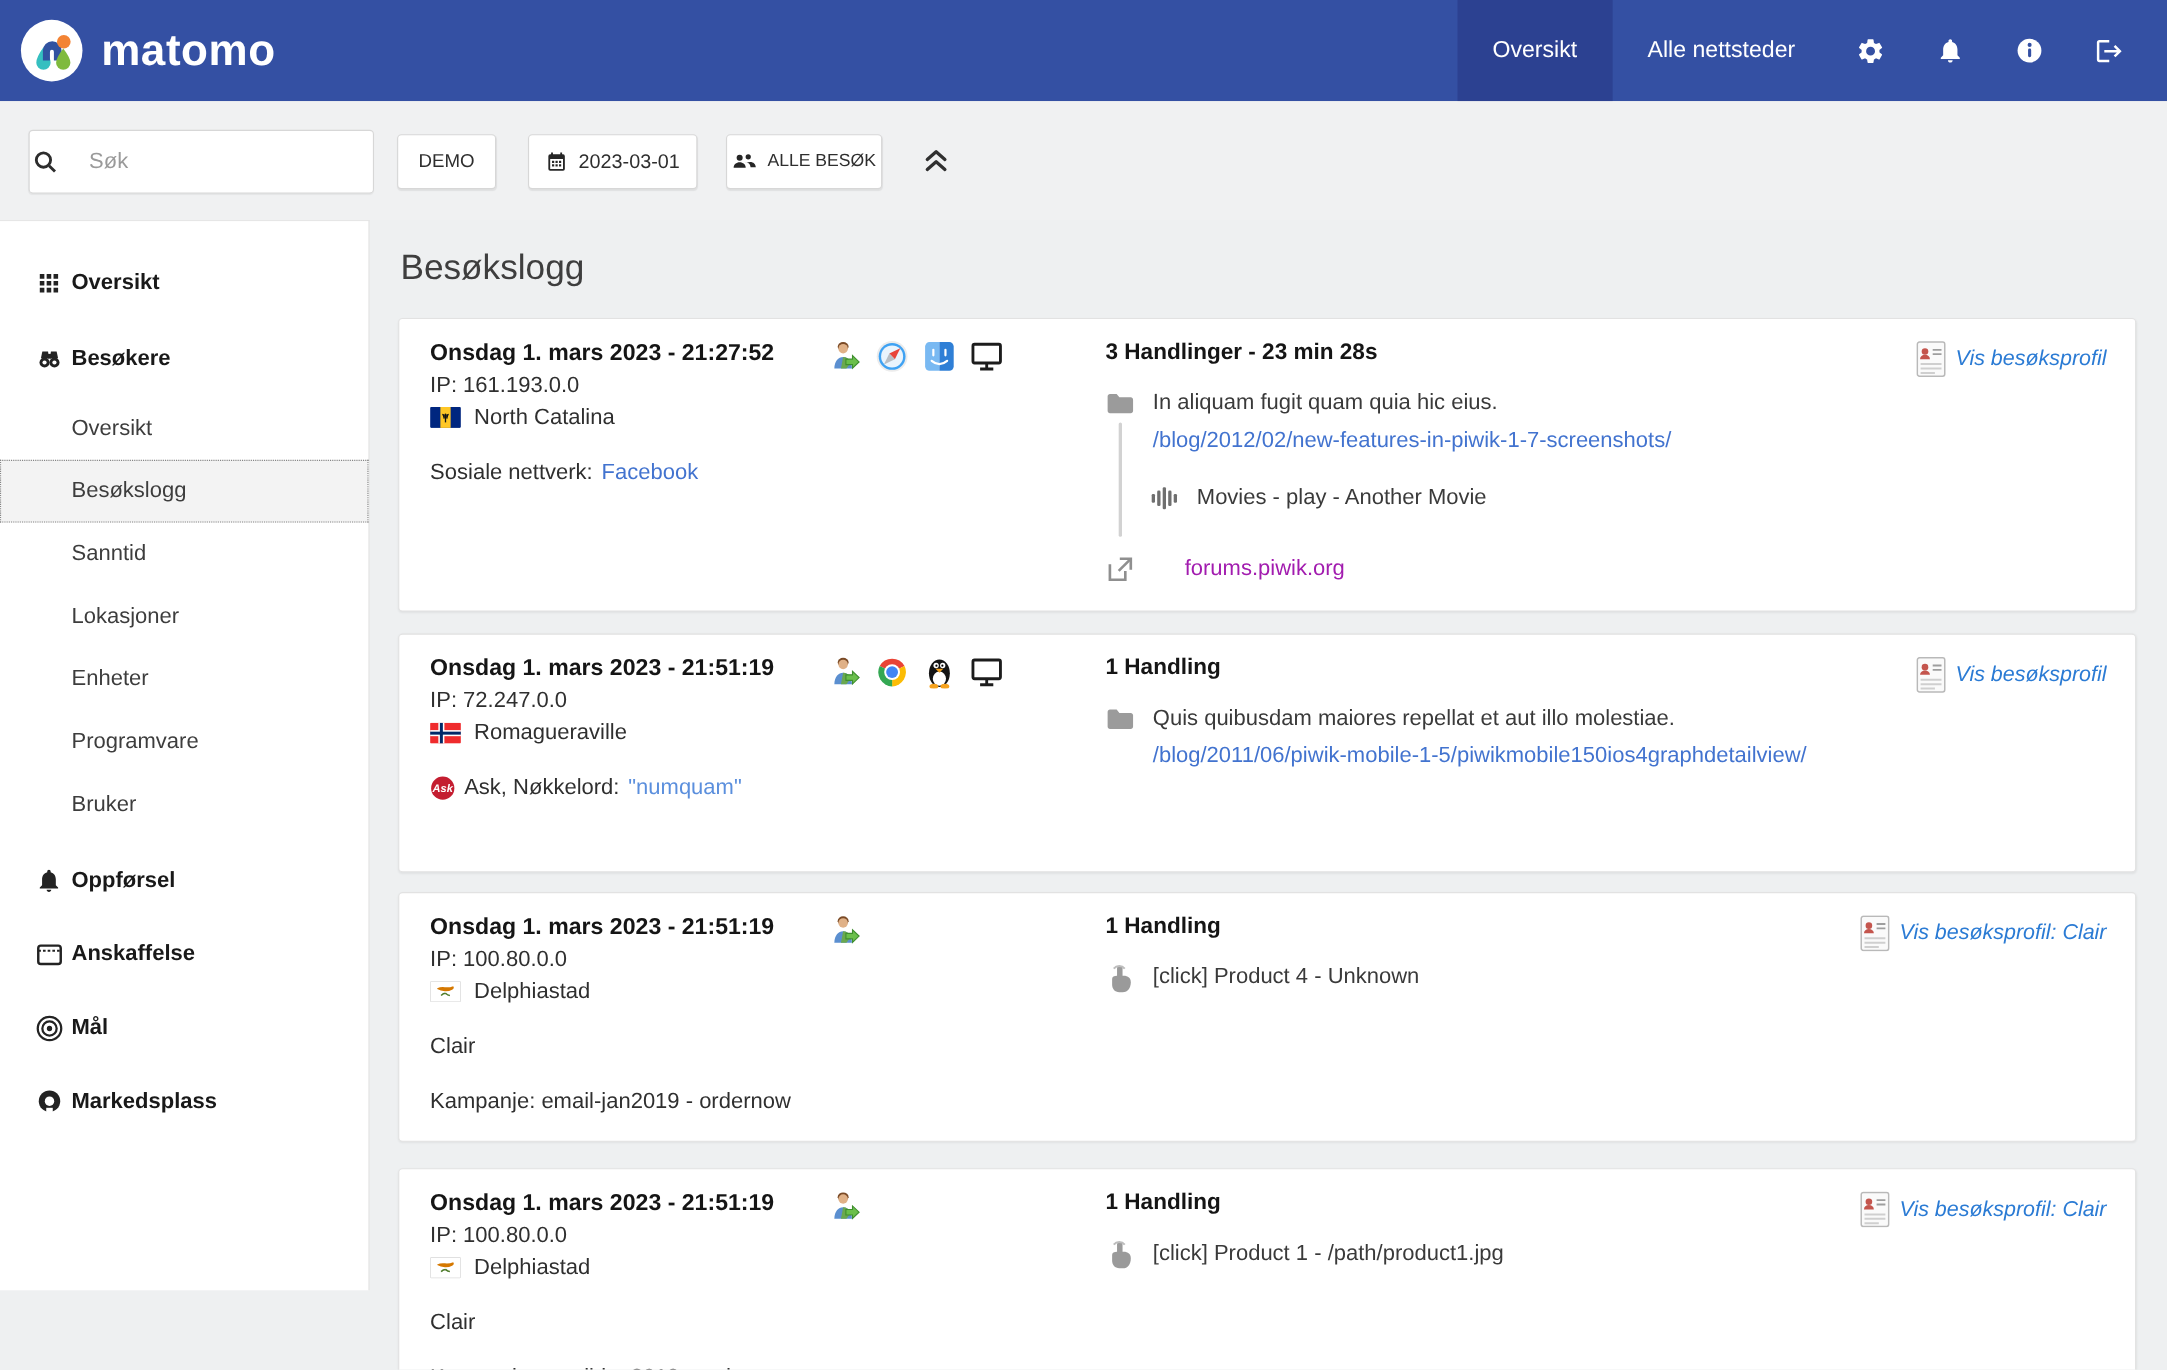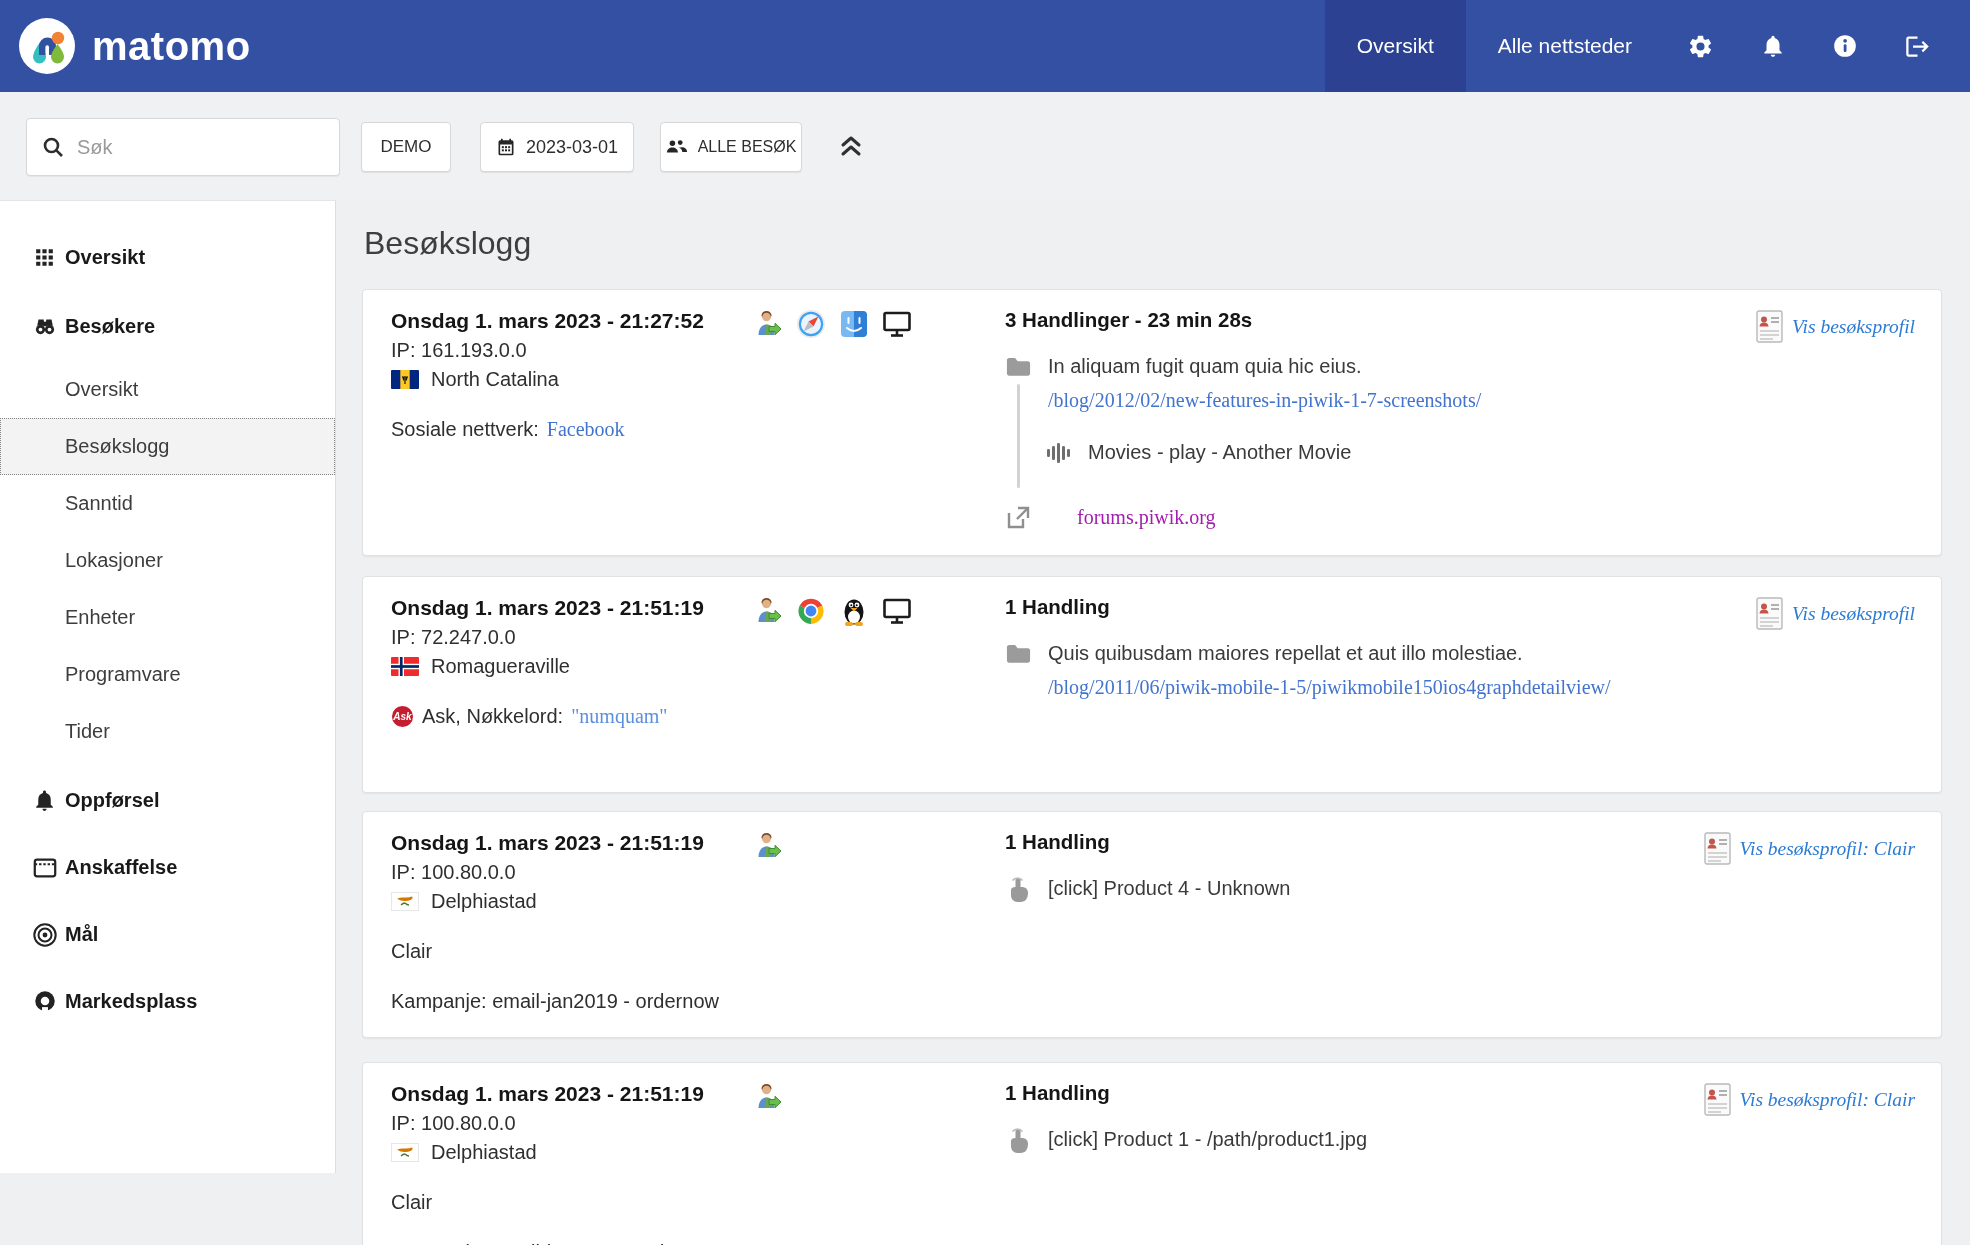--- a/index.html
+++ b/index.html
@@ -1,36 +1,36 @@
 <!DOCTYPE html>
 <html><head>
 <meta charset="utf-8">
 <style>
   * { box-sizing: border-box; margin: 0; padding: 0; }
   html,body { width:1970px; height:1245px; overflow:hidden;
     font-family:"Liberation Sans", sans-serif; background:#eef0f1; color:#2f2f2f; }
 
   .icon { display:inline-flex; align-items:center; justify-content:flex-start; flex:0 0 auto; }
   .icon svg { display:block; }
-  a { text-decoration:none;font-family:Liberation Serif, serif; }
+  a { text-decoration:none; }
 
   
   .navbar { height:92px; background:#3450a3; display:flex; align-items:stretch; }
   .brand { display:flex; align-items:center; gap:16px; padding-left:18px; flex:1 1 auto; }
   .brand-text { color:#fff; font-size:40px; font-weight:bold; letter-spacing:.5px; }
   .nav-right { display:flex; align-items:stretch; }
   .nav-tab { display:flex; align-items:center; padding:0 32px; color:#fff; font-size:21px; cursor:pointer; }
   .nav-tab.active { background:#2c4191; }
   .nav-iconbtn { display:flex; align-items:center; padding:0 23px; cursor:pointer; }
   .nav-right { padding-right:16px; }
 
   
   .toolbar { position:relative; height:108px; background:#f0f1f2; }
   .searchbox { position:absolute; left:26px; top:26px; width:314px; height:58px; background:#fff;
-    border:1px solid #d7d7d7; border-radius:4px; display:flex; align-items:center; padding:0 14px; gap:12px;
+    border:1px solid #d7d7d7; border-radius:4px; display:flex; align-items:center; padding:0 2px; gap:28px;
     box-shadow:0 1px 1px rgba(0,0,0,.05); }
   .searchbox input { border:none; outline:none; font-size:20px; width:100%; color:#333;
     font-family:"Liberation Sans", sans-serif; background:transparent; }
   .searchbox input::placeholder { color:#9a9a9a; }
   .tool-btn { position:absolute; top:30px; height:50px; background:#fff; border:1px solid #d7d7d7;
     border-radius:4px; display:flex; align-items:center; justify-content:center; gap:10px;
     font-size:17px; color:#2e2e2e; cursor:pointer; box-shadow:0 1px 1px rgba(0,0,0,.07); }
   .btn-site { left:361px; width:90px; }
   .btn-date { left:480px; width:154px; font-size:18px; }
   .btn-segment { left:660px; width:142px; font-size:16px; }
@@ -229,21 +229,21 @@
         <li class="side-item sub">
           <span class="side-label">Lokasjoner</span>
         </li>
         <li class="side-item sub">
           <span class="side-label">Enheter</span>
         </li>
         <li class="side-item sub">
           <span class="side-label">Programvare</span>
         </li>
         <li class="side-item sub">
-          <span class="side-label">Tider</span>
+          <span class="side-label">Bruker</span>
         </li>
         <li class="side-item section has-icon m-sec">
           <span class="icon">
             <svg width="25" height="25" viewBox="0 0 24 24">
               <path fill="#232323" d="M12 22c1.1 0 2-.9 2-2h-4c0 1.1.9 2 2 2zm6-6v-5c0-3.07-1.63-5.64-4.5-6.32V4c0-.83-.67-1.5-1.5-1.5S10.5 3.17 10.5 4v.68C7.64 5.36 6 7.92 6 11v5l-2 2v1h16v-1l-2-2z"></path>
             </svg>
           </span>
           <span class="side-label">Oppførsel</span>
         </li>
         <li class="side-item section has-icon m-sec2">

